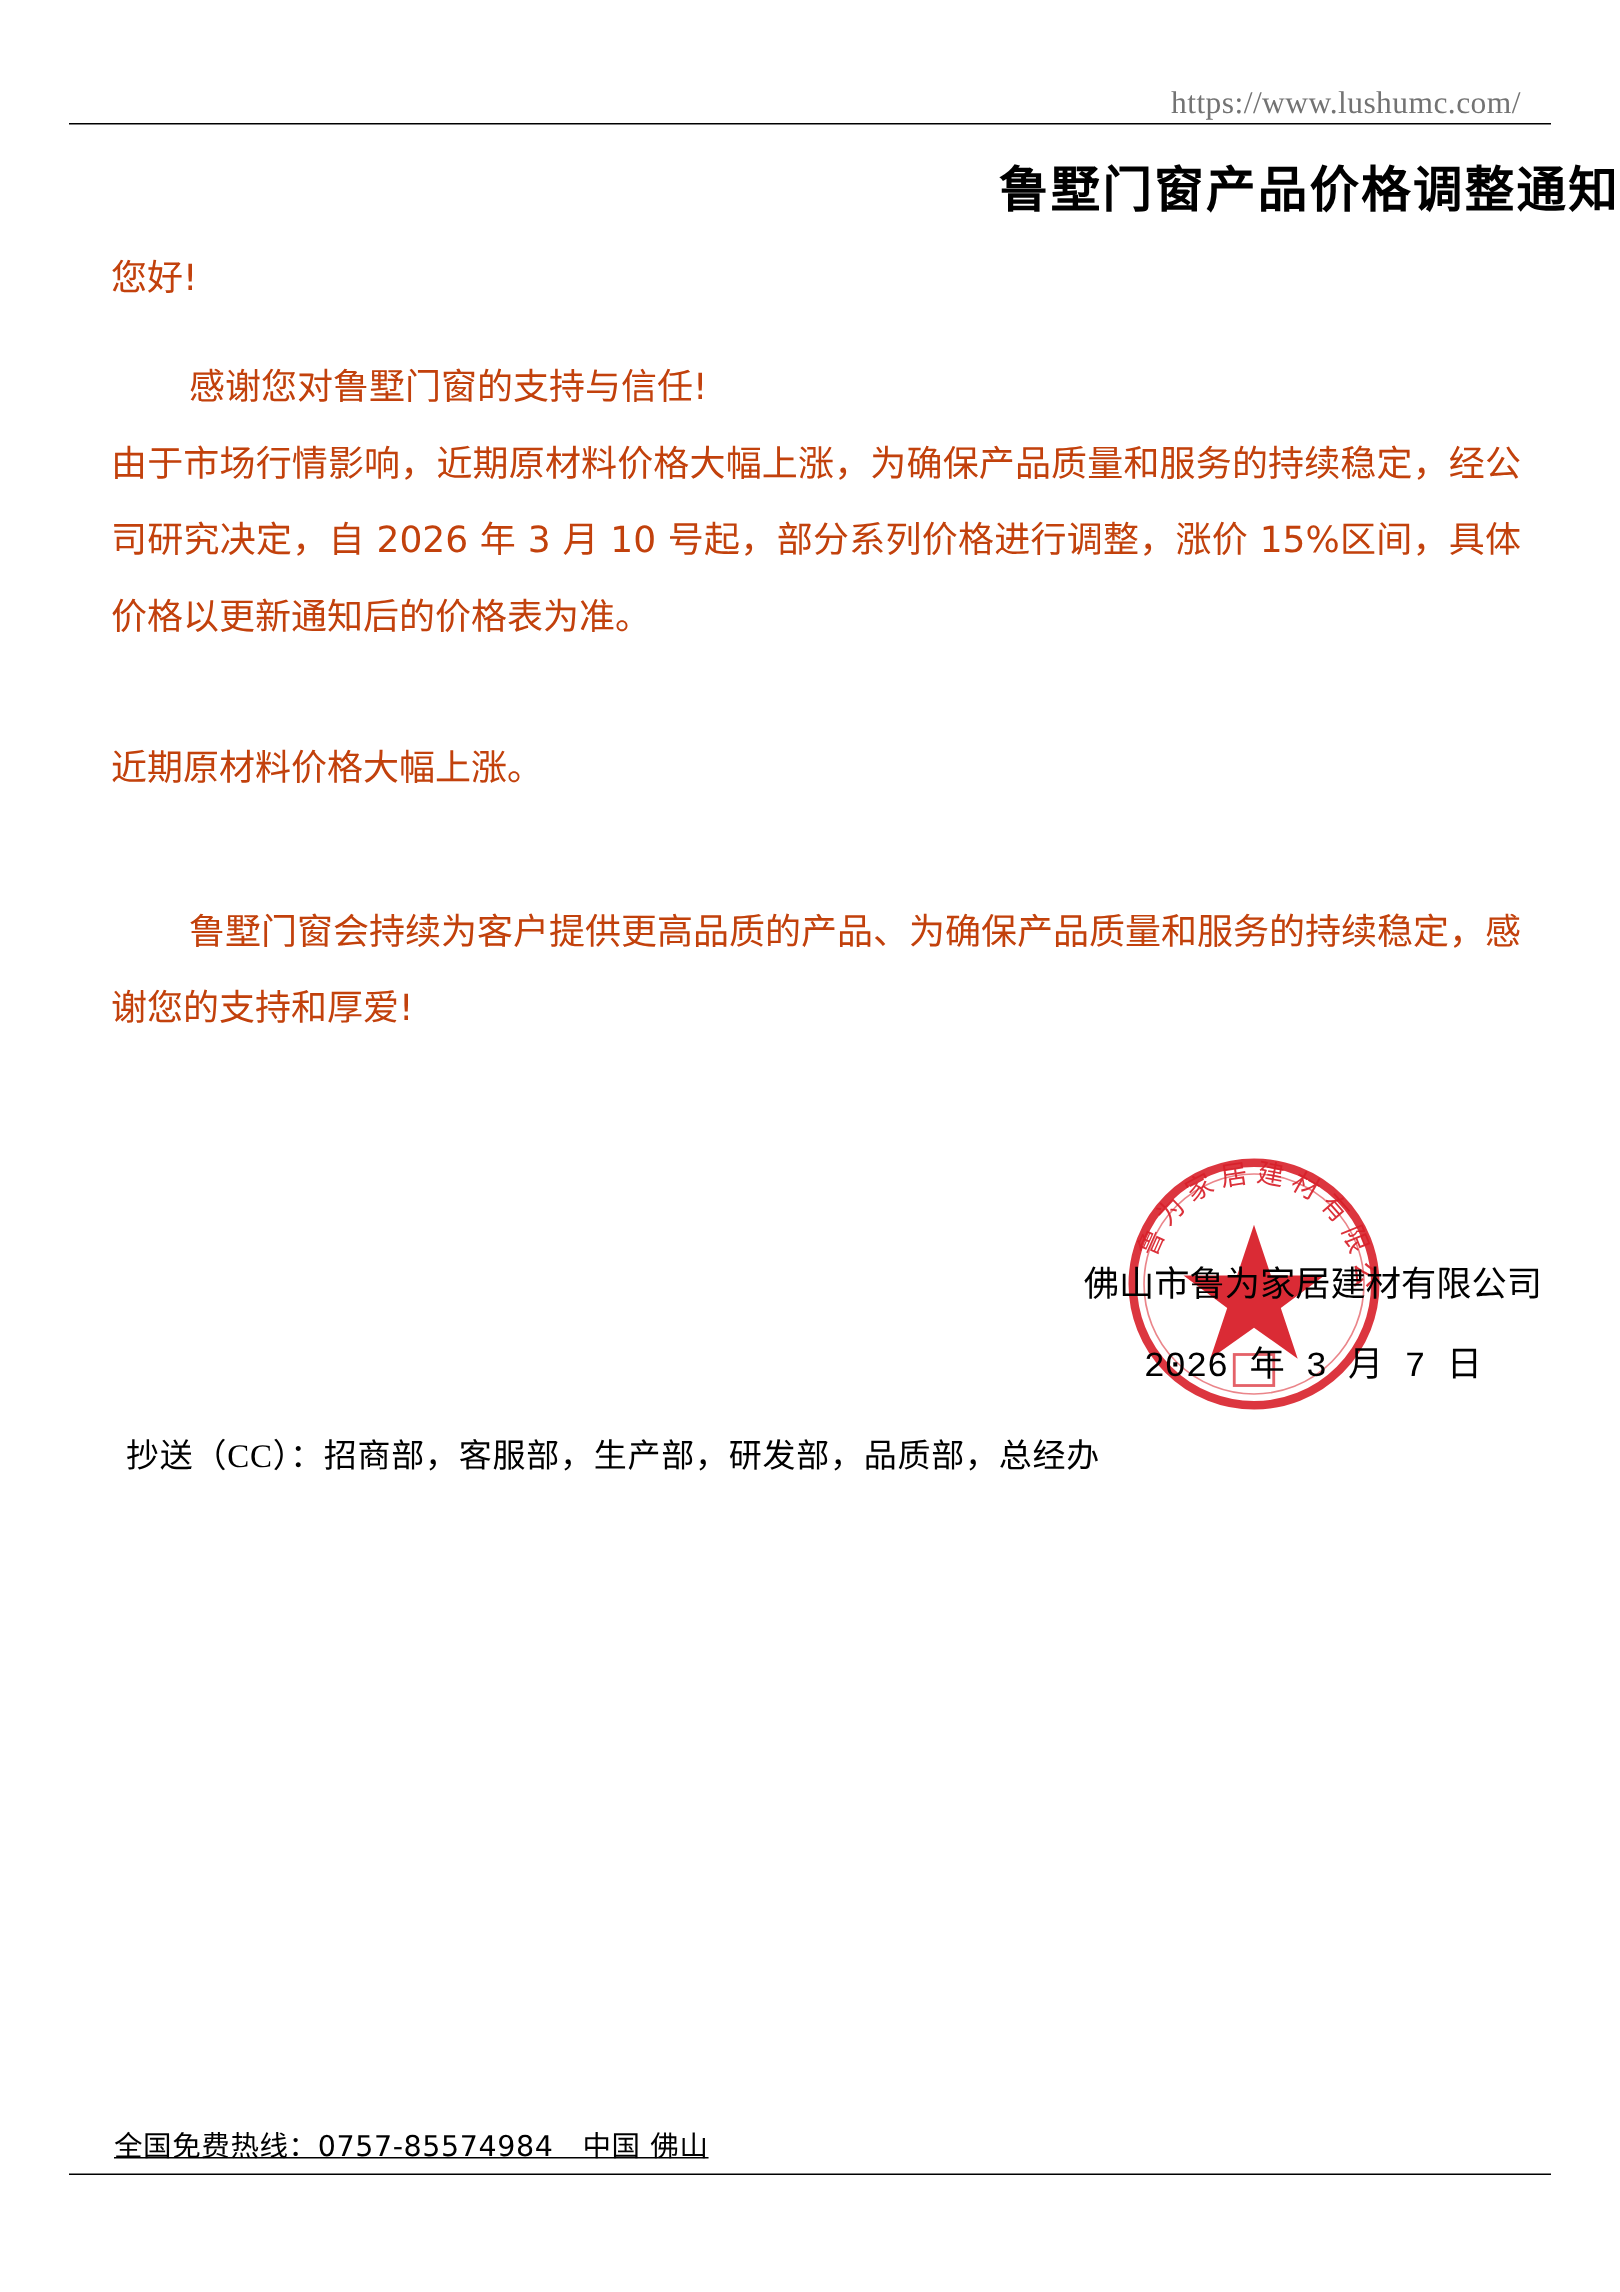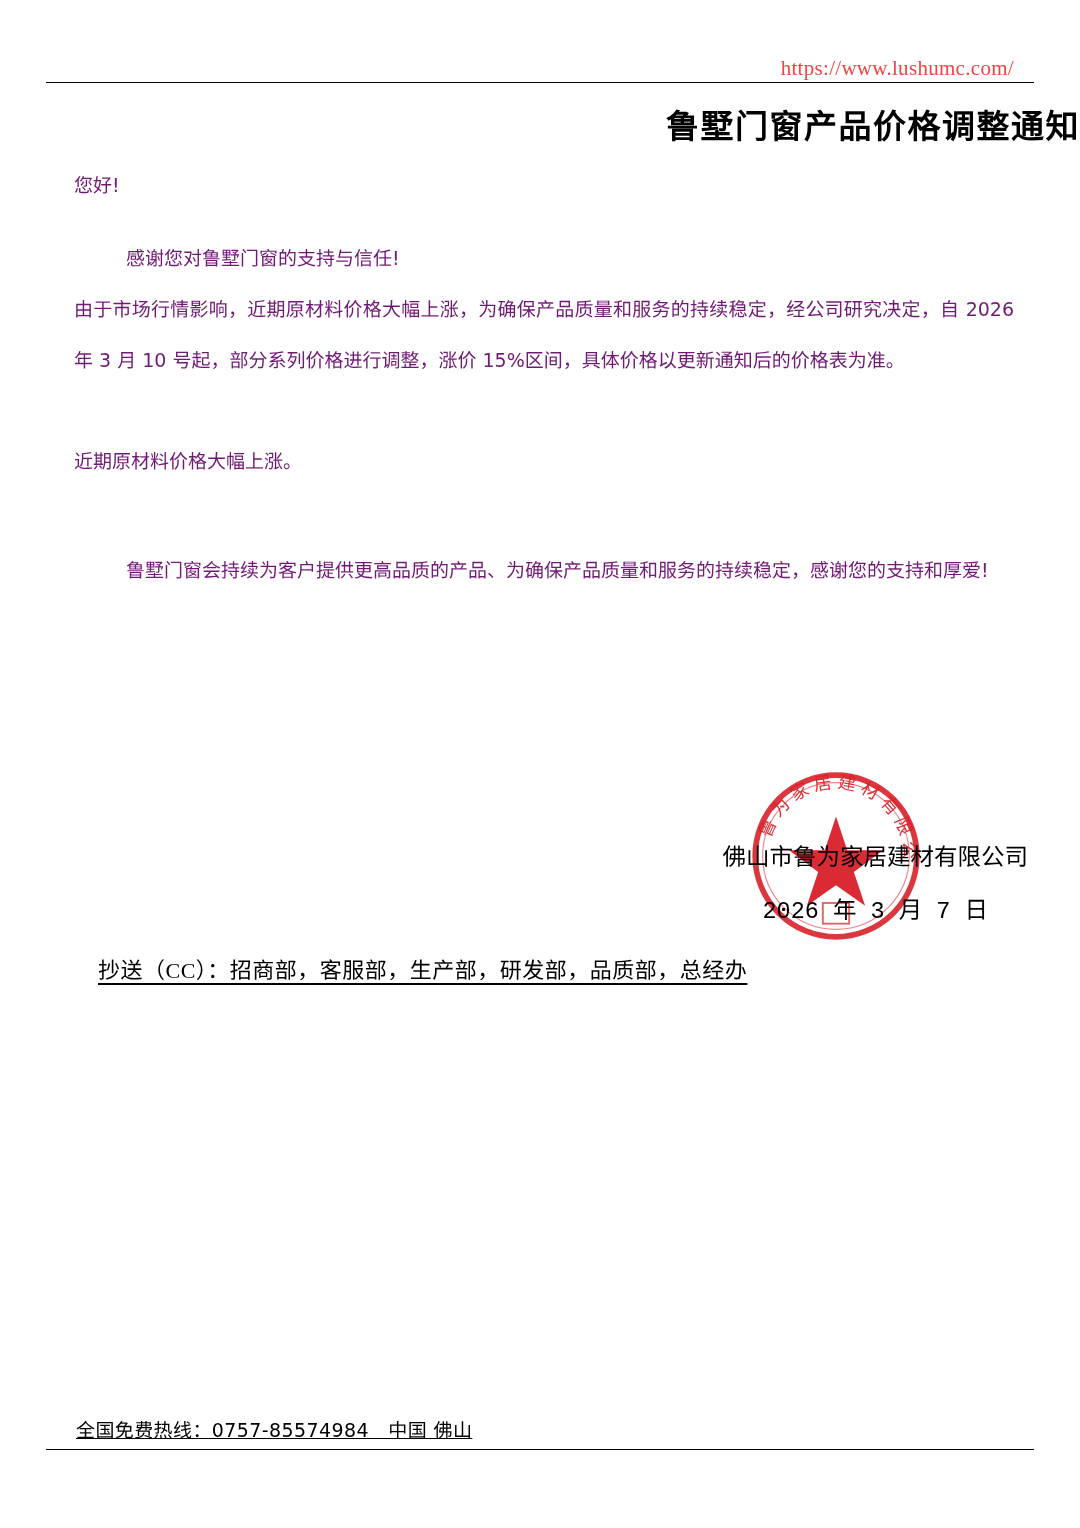--- a/index.html
+++ b/index.html
@@ -25,21 +25,21 @@
   }
 
   
   .header-url {
     position: absolute;
     right: 66px;
     top: 56px;
     font-family: "Liberation Serif", serif;
     font-size: 21px;
     letter-spacing: 0.3px;
-    color: #ef4444;
+    color: #737373;
     white-space: nowrap;
   }
   .header-rule {
     position: absolute;
     left: 46px;
     right: 46px;
     top: 82px;
     height: 0;
     border-top: 1.6px solid #000;
   }
@@ -57,23 +57,23 @@
     letter-spacing: 1.5px;
   }
 
   
   .body-block {
     position: absolute;
     left: 74px;
     width: 940px;
     top: 160px;
     font-family: "DejaVu Sans", "Liberation Sans", sans-serif;
-    font-size: 19px;
+    font-size: 24px;
     line-height: 51px;
-    color: #701a75;
+    color: #c2410c;
   }
   .p {
     margin: 0;
     text-align: justify;
     text-justify: inter-ideograph;
   }
   .indent1 { text-indent: 52px; }
   .gap-sm { height: 22px; }
   .gap-md { height: 50px; }
   .gap-lg { height: 58px; }
@@ -95,26 +95,25 @@
     left: 742px;
     top: 762px;
     width: 188px;
     height: 188px;
     pointer-events: none;
   }
 
   
   .cc-line {
     position: absolute;
-    left: 98px;
+    left: 84px;
     top: 952px;
     font-family: "Liberation Serif", serif;
     font-size: 22px;
     letter-spacing: 0.5px;
-    text-decoration: underline;
     text-underline-offset: 5px;
   }
 
   
   .footer-rule {
     position: absolute;
     left: 46px;
     right: 46px;
     bottom: 78px;
     height: 0;

